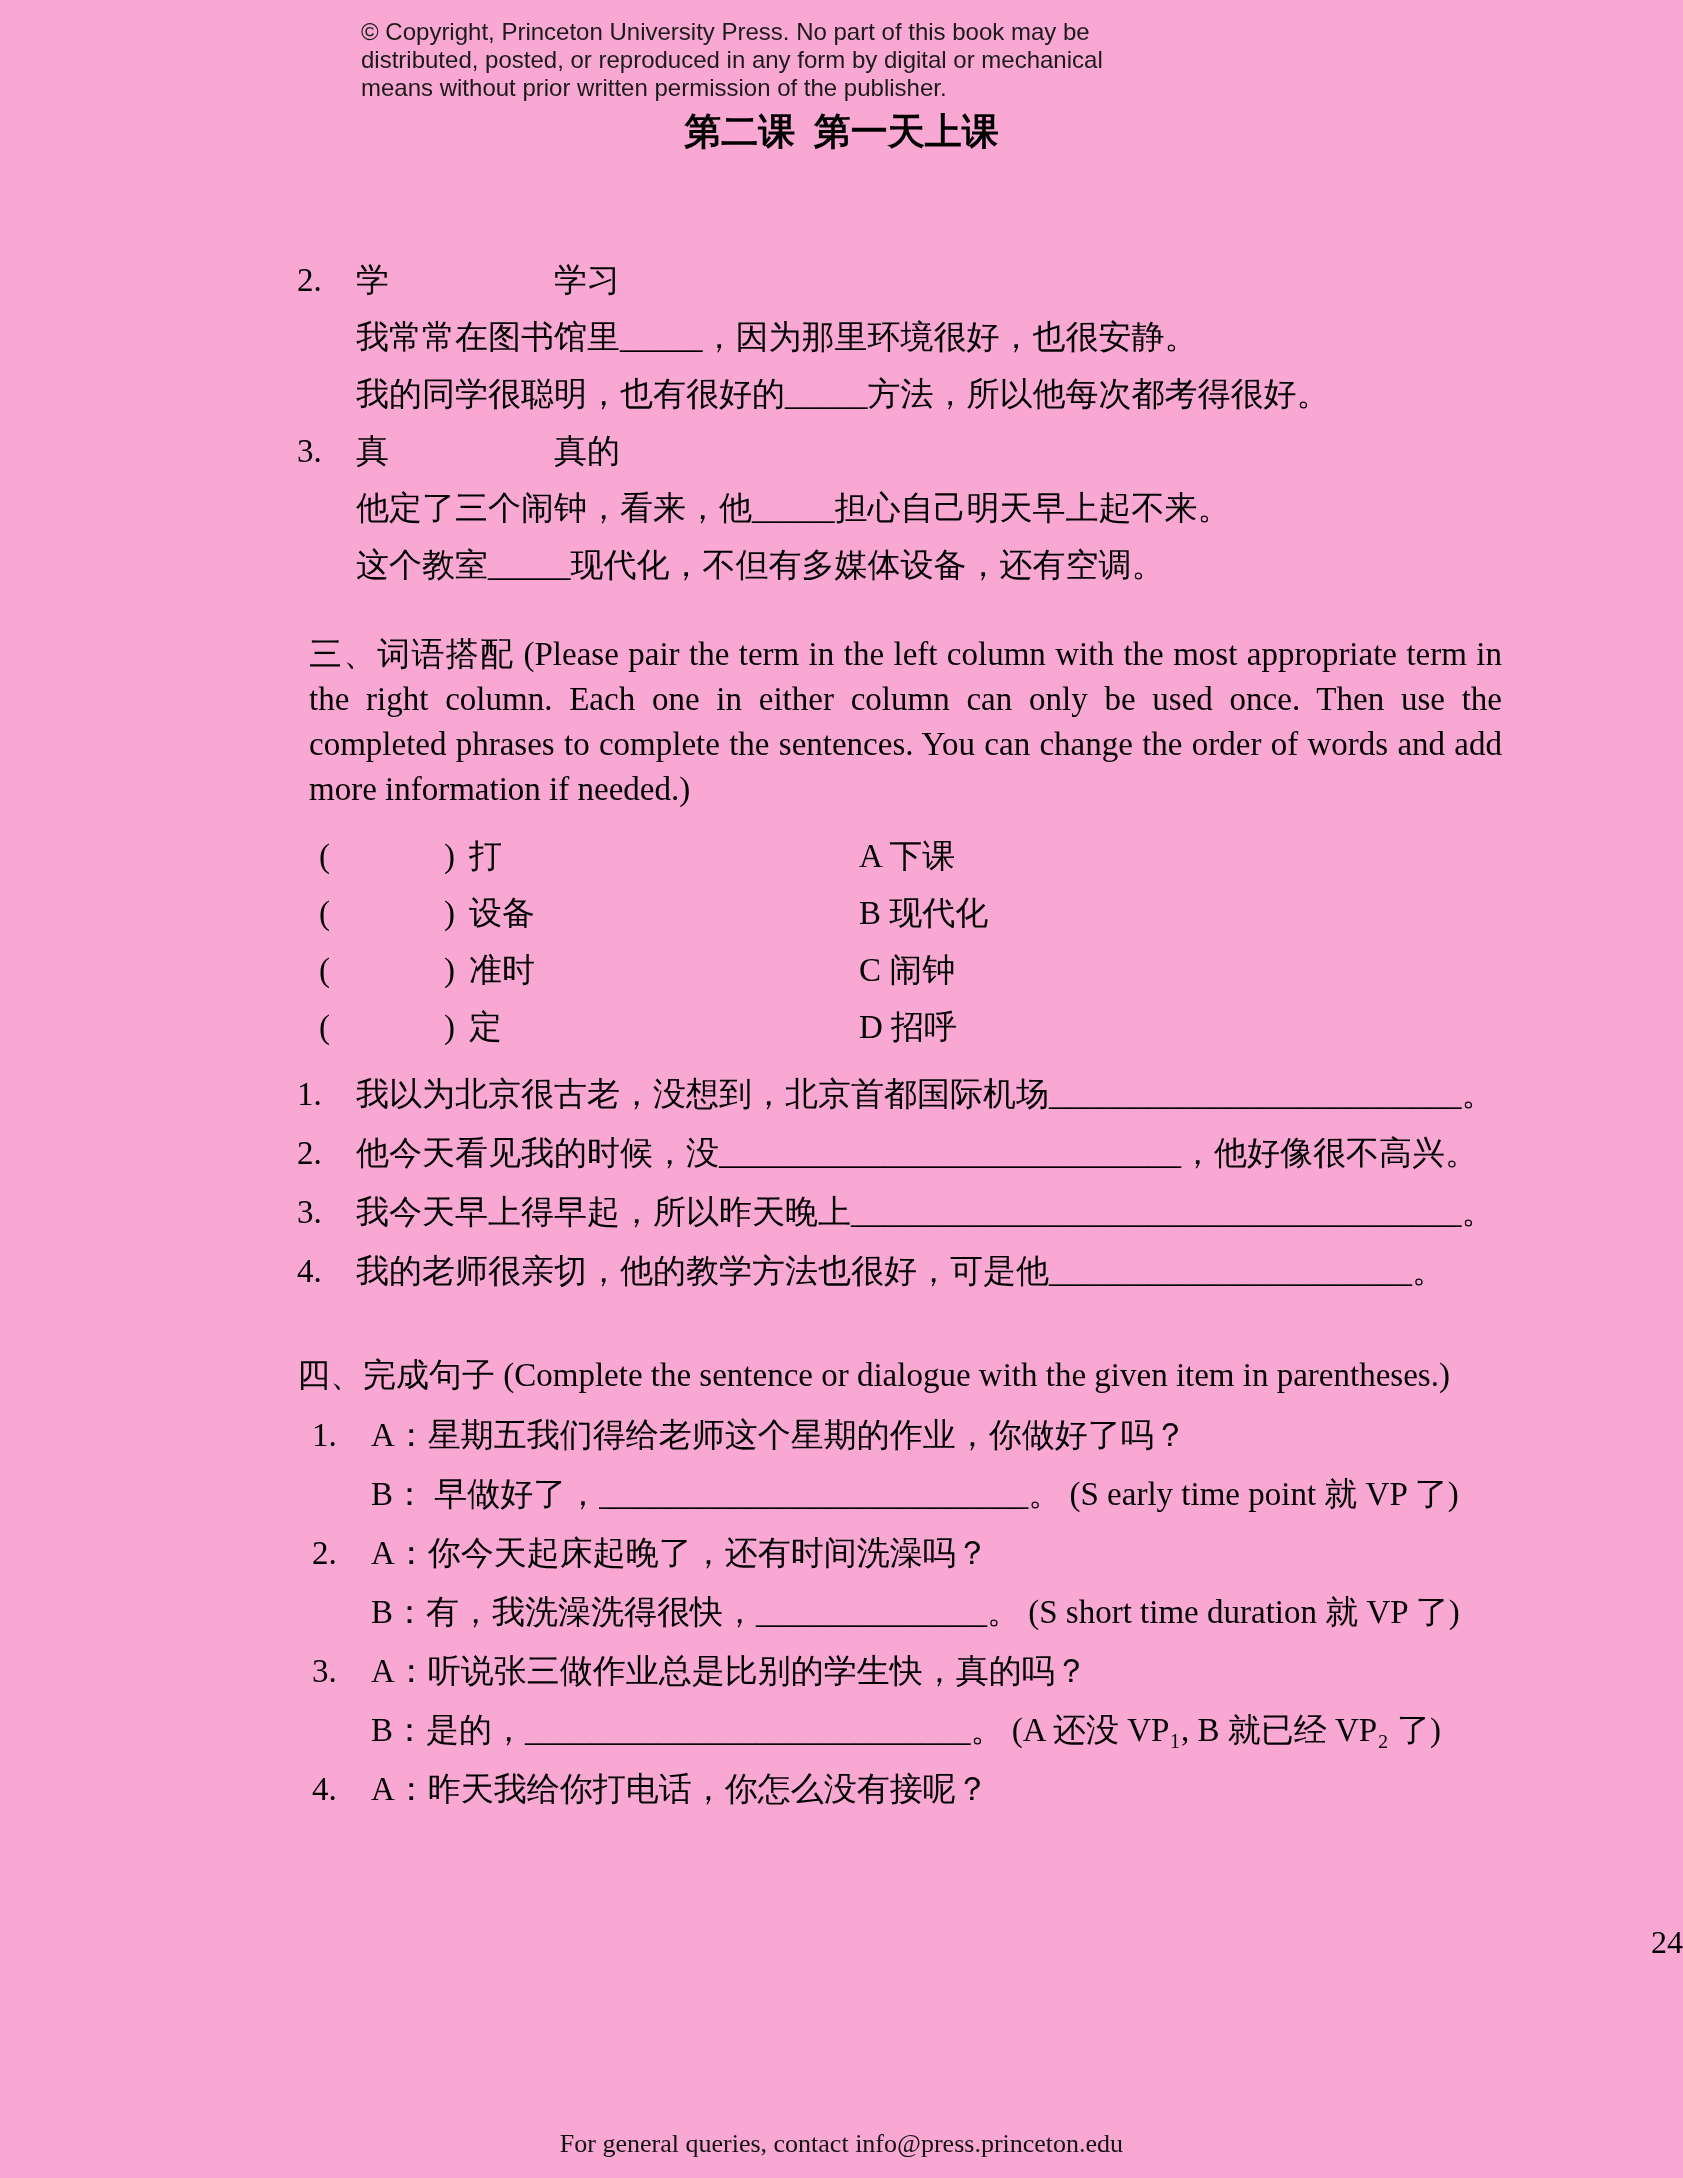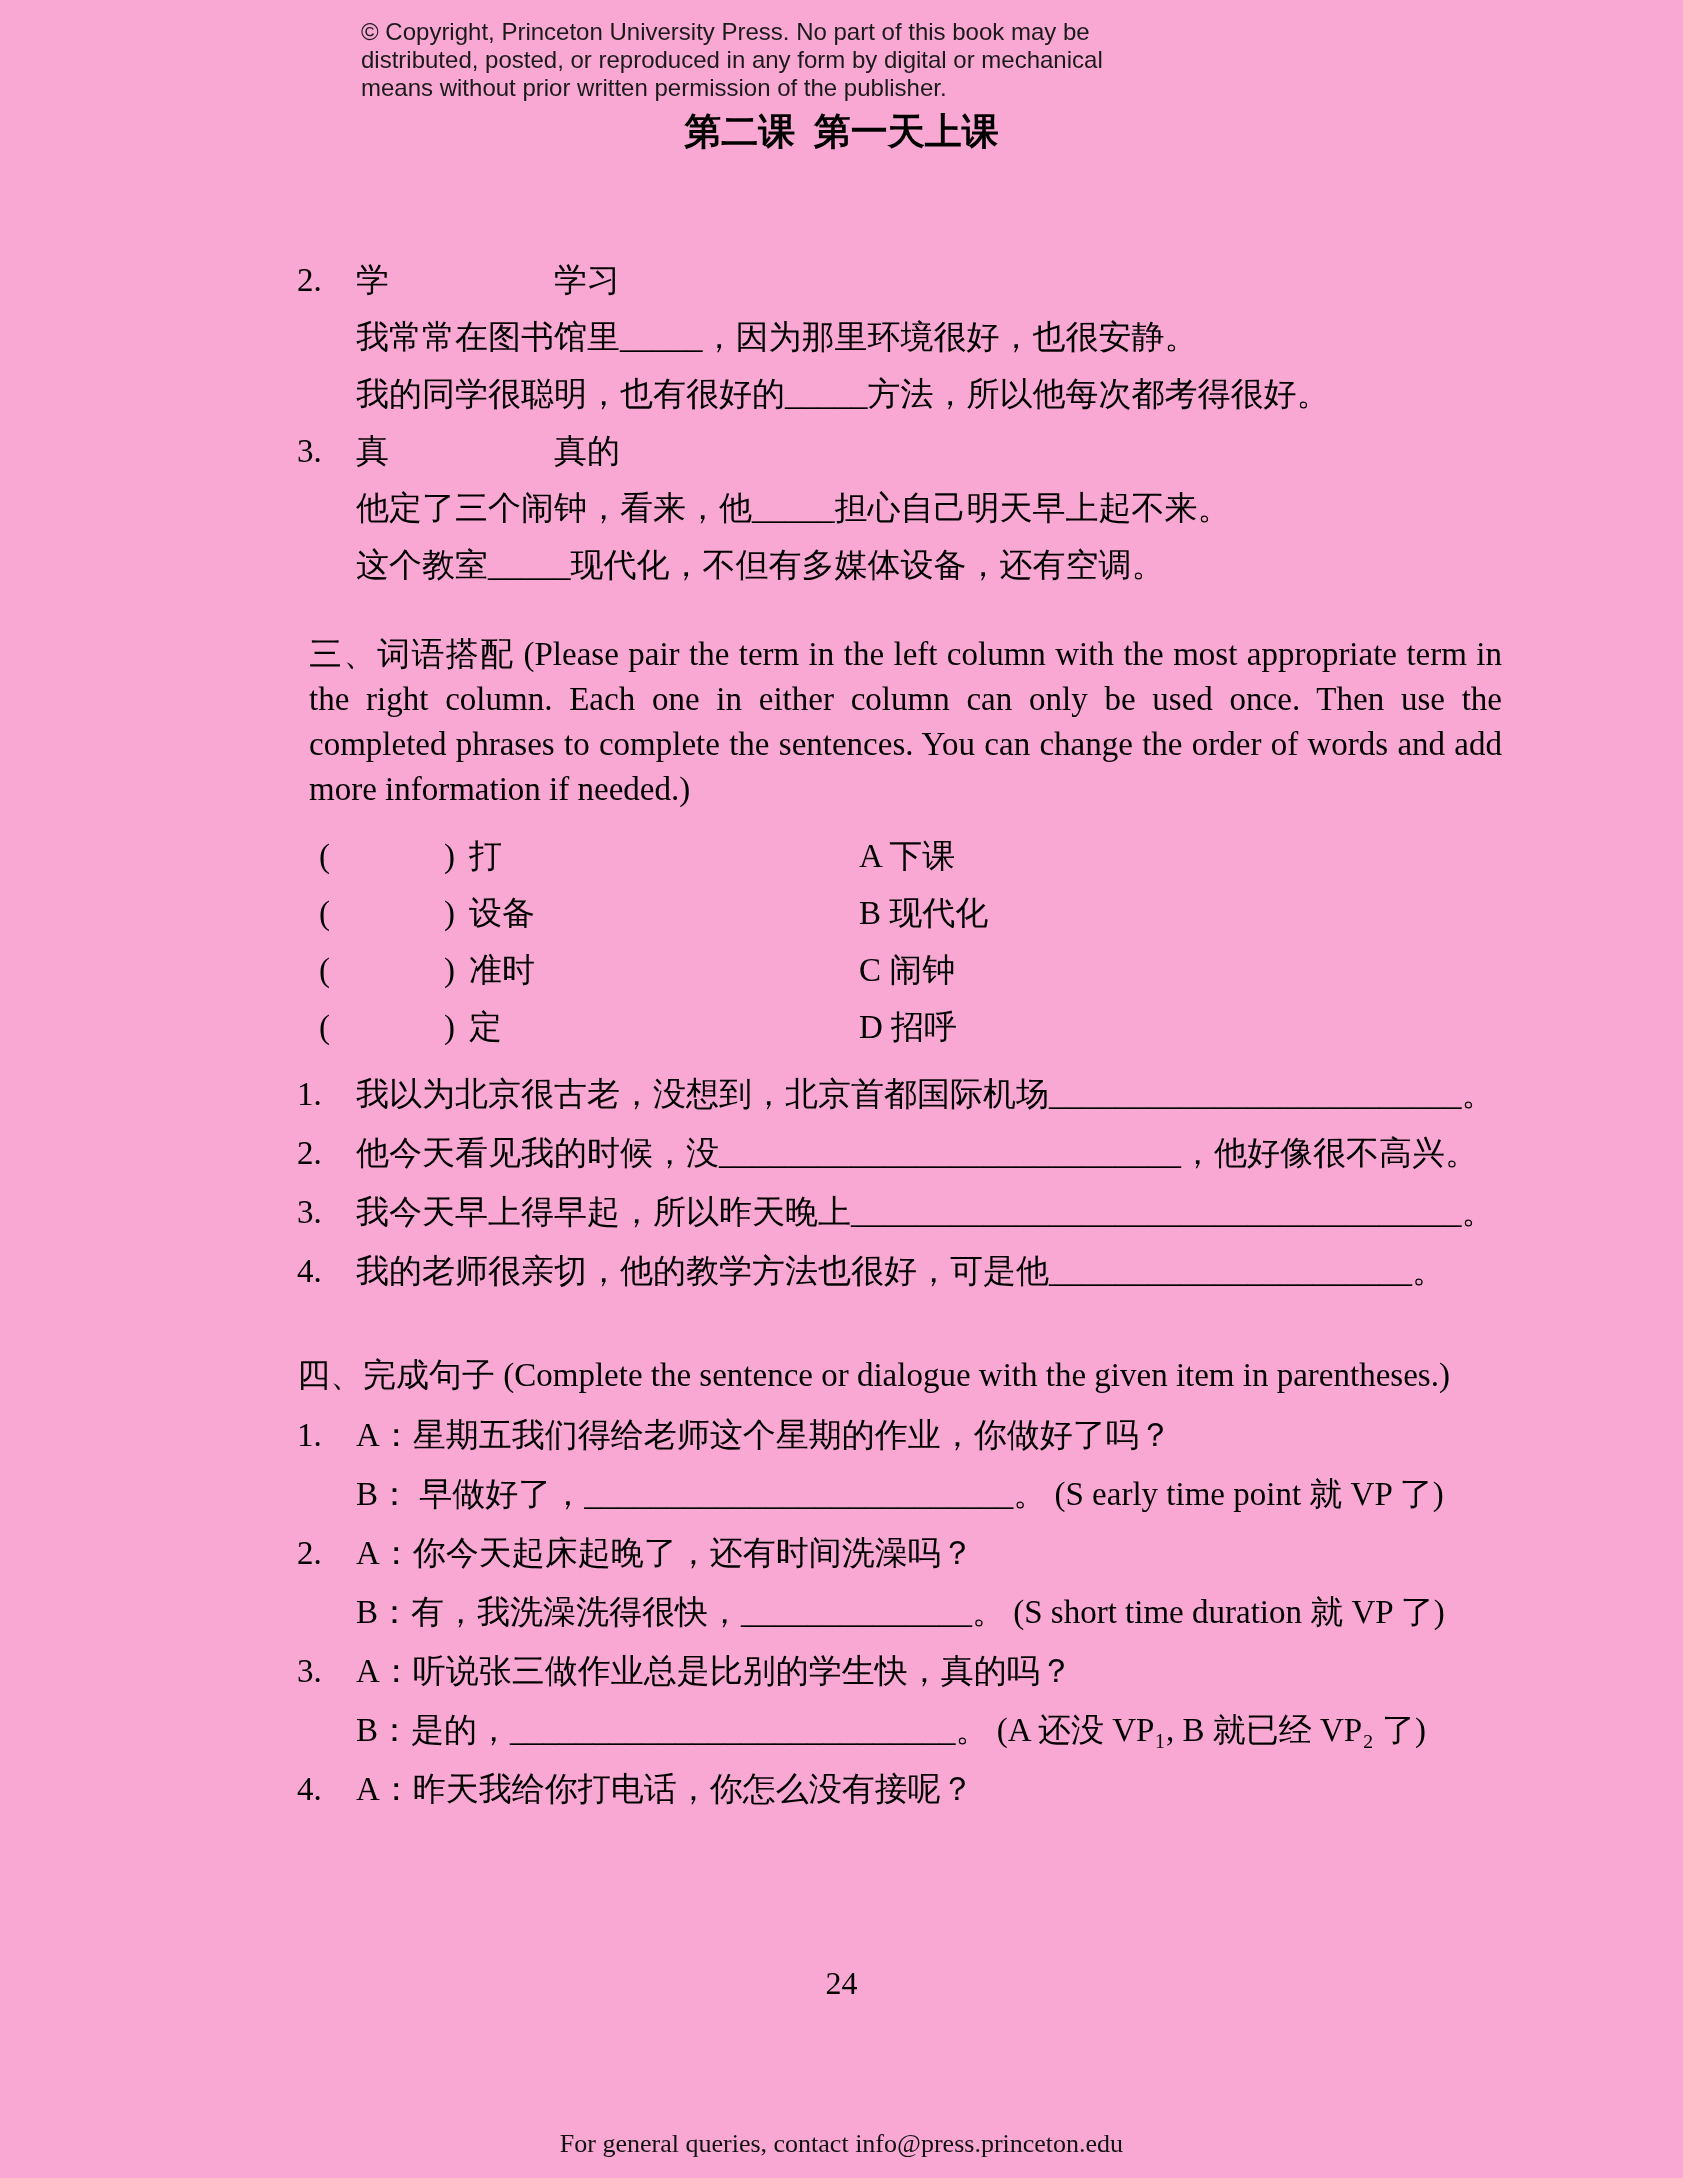--- a/index.html
+++ b/index.html
@@ -26,22 +26,22 @@
     position:absolute; left:297px; top:620px; width:1193px; margin:12px;
     font-size:33px; line-height:45px; text-align:justify;
   }
   .matching { position:absolute; left:319px; top:828px; font-size:33px; }
   .mrow { position:relative; height:57px; line-height:57px; white-space:nowrap; }
   .pgap { display:inline-block; width:114px; }
   .term { margin-left:14px; }
   .mopt { position:absolute; left:540px; top:0; }
   .slist { position:absolute; left:297px; top:1065px; font-size:33px; line-height:59px; white-space:nowrap; }
   .s4head { position:absolute; left:297px; top:1346px; margin:0; font-size:33px; line-height:59px; font-weight:normal; white-space:nowrap; }
-  .dlist { position:absolute; left:297px; top:1406px; font-size:33px; line-height:59px; white-space:nowrap; }
-  .pagenum { position:absolute; left:0; top:1965px; width:100%; text-align:center; font-size:32px; }
+  .dlist { position:absolute; left:312px; top:1406px; font-size:33px; line-height:59px; white-space:nowrap; }
+  .pagenum { position:absolute; left:0; top:1924px; width:100%; text-align:right; font-size:32px; }
   .footer {
     position:absolute; left:0; top:2129px; width:100%; text-align:center;
     font-family:Liberation Serif, serif; font-size:26px; color:#111;
   }
 </style>
 </head>
 <body>
 
 <div class="page">
 

